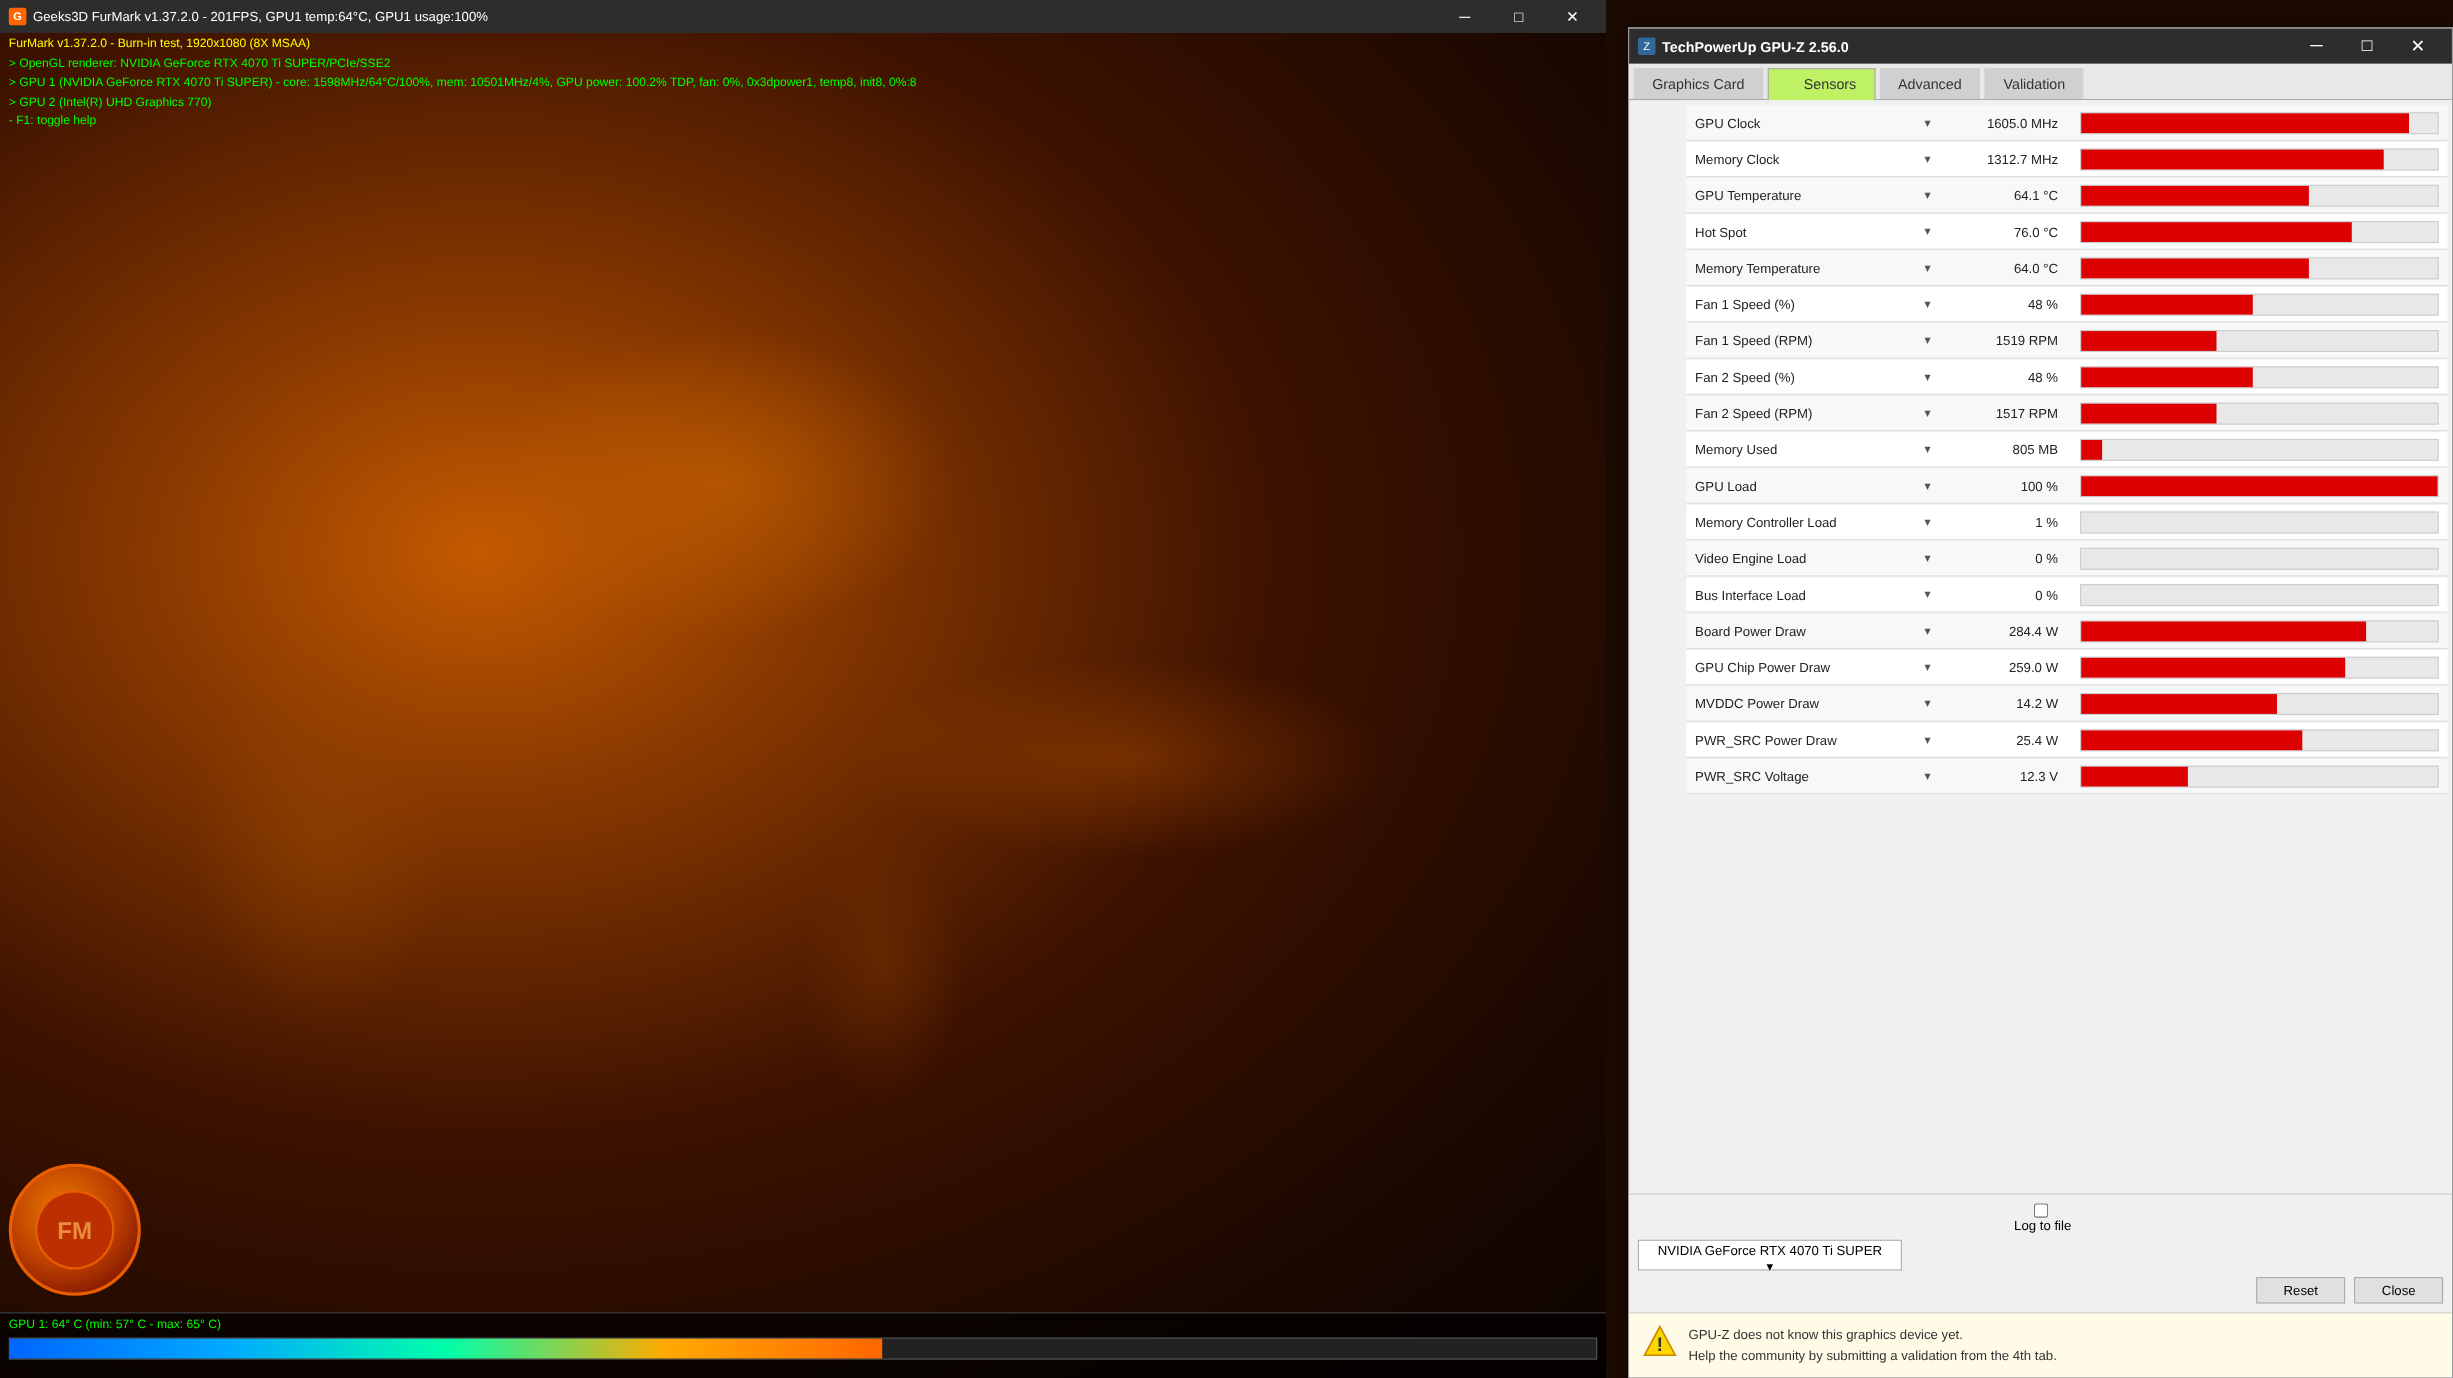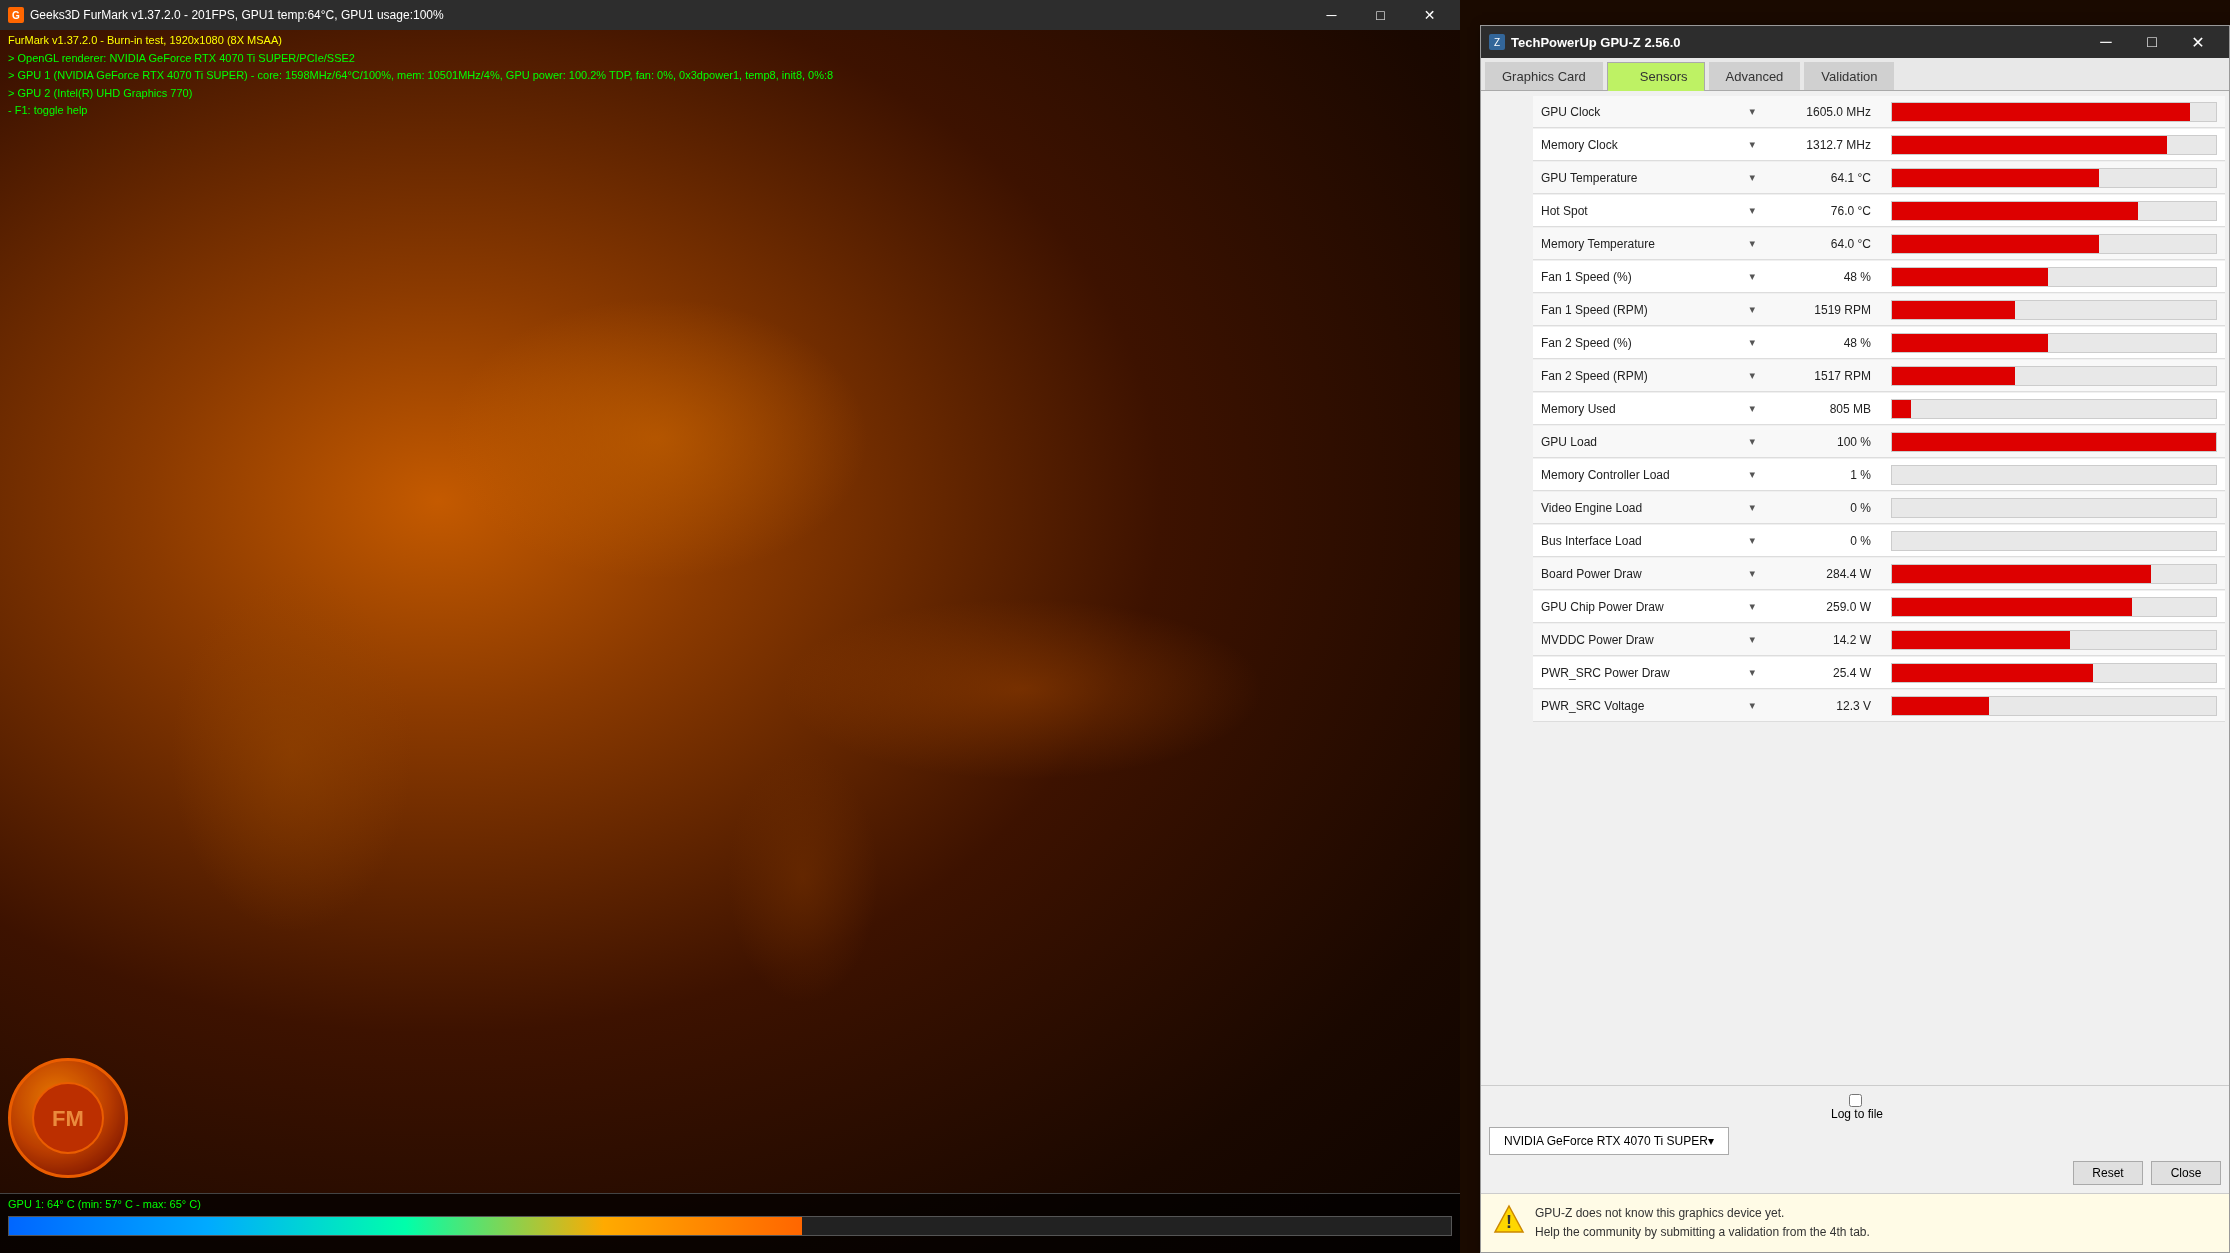--- a/index.html
+++ b/index.html
@@ -272,29 +272,29 @@
       align-items: center;
       margin-bottom: 6px;
     }
     #gpu-select-box {
       width: 240px;
       height: 28px;
       border: 1px solid #aaa;
       background: white;
       font-size: 12px;
       padding: 2px 6px;
-      display: flex; align-items: center; justify-content: center;
+      display: flex; align-items: center; justify-content: space-between; flex-direction: column;
     }
     #bottom-buttons {
       display: flex;
       justify-content: flex-end;
       gap: 8px;
     }
     .bottom-btn {
-      padding: 4px 8px;
+      padding: 4px 24px;
       font-size: 12px;
       background: #e0e0e0;
       border: 1px solid #aaa;
       cursor: pointer;
       min-width: 70px;
       text-align: center;
     }
 
     
     #gpuz-warning {

